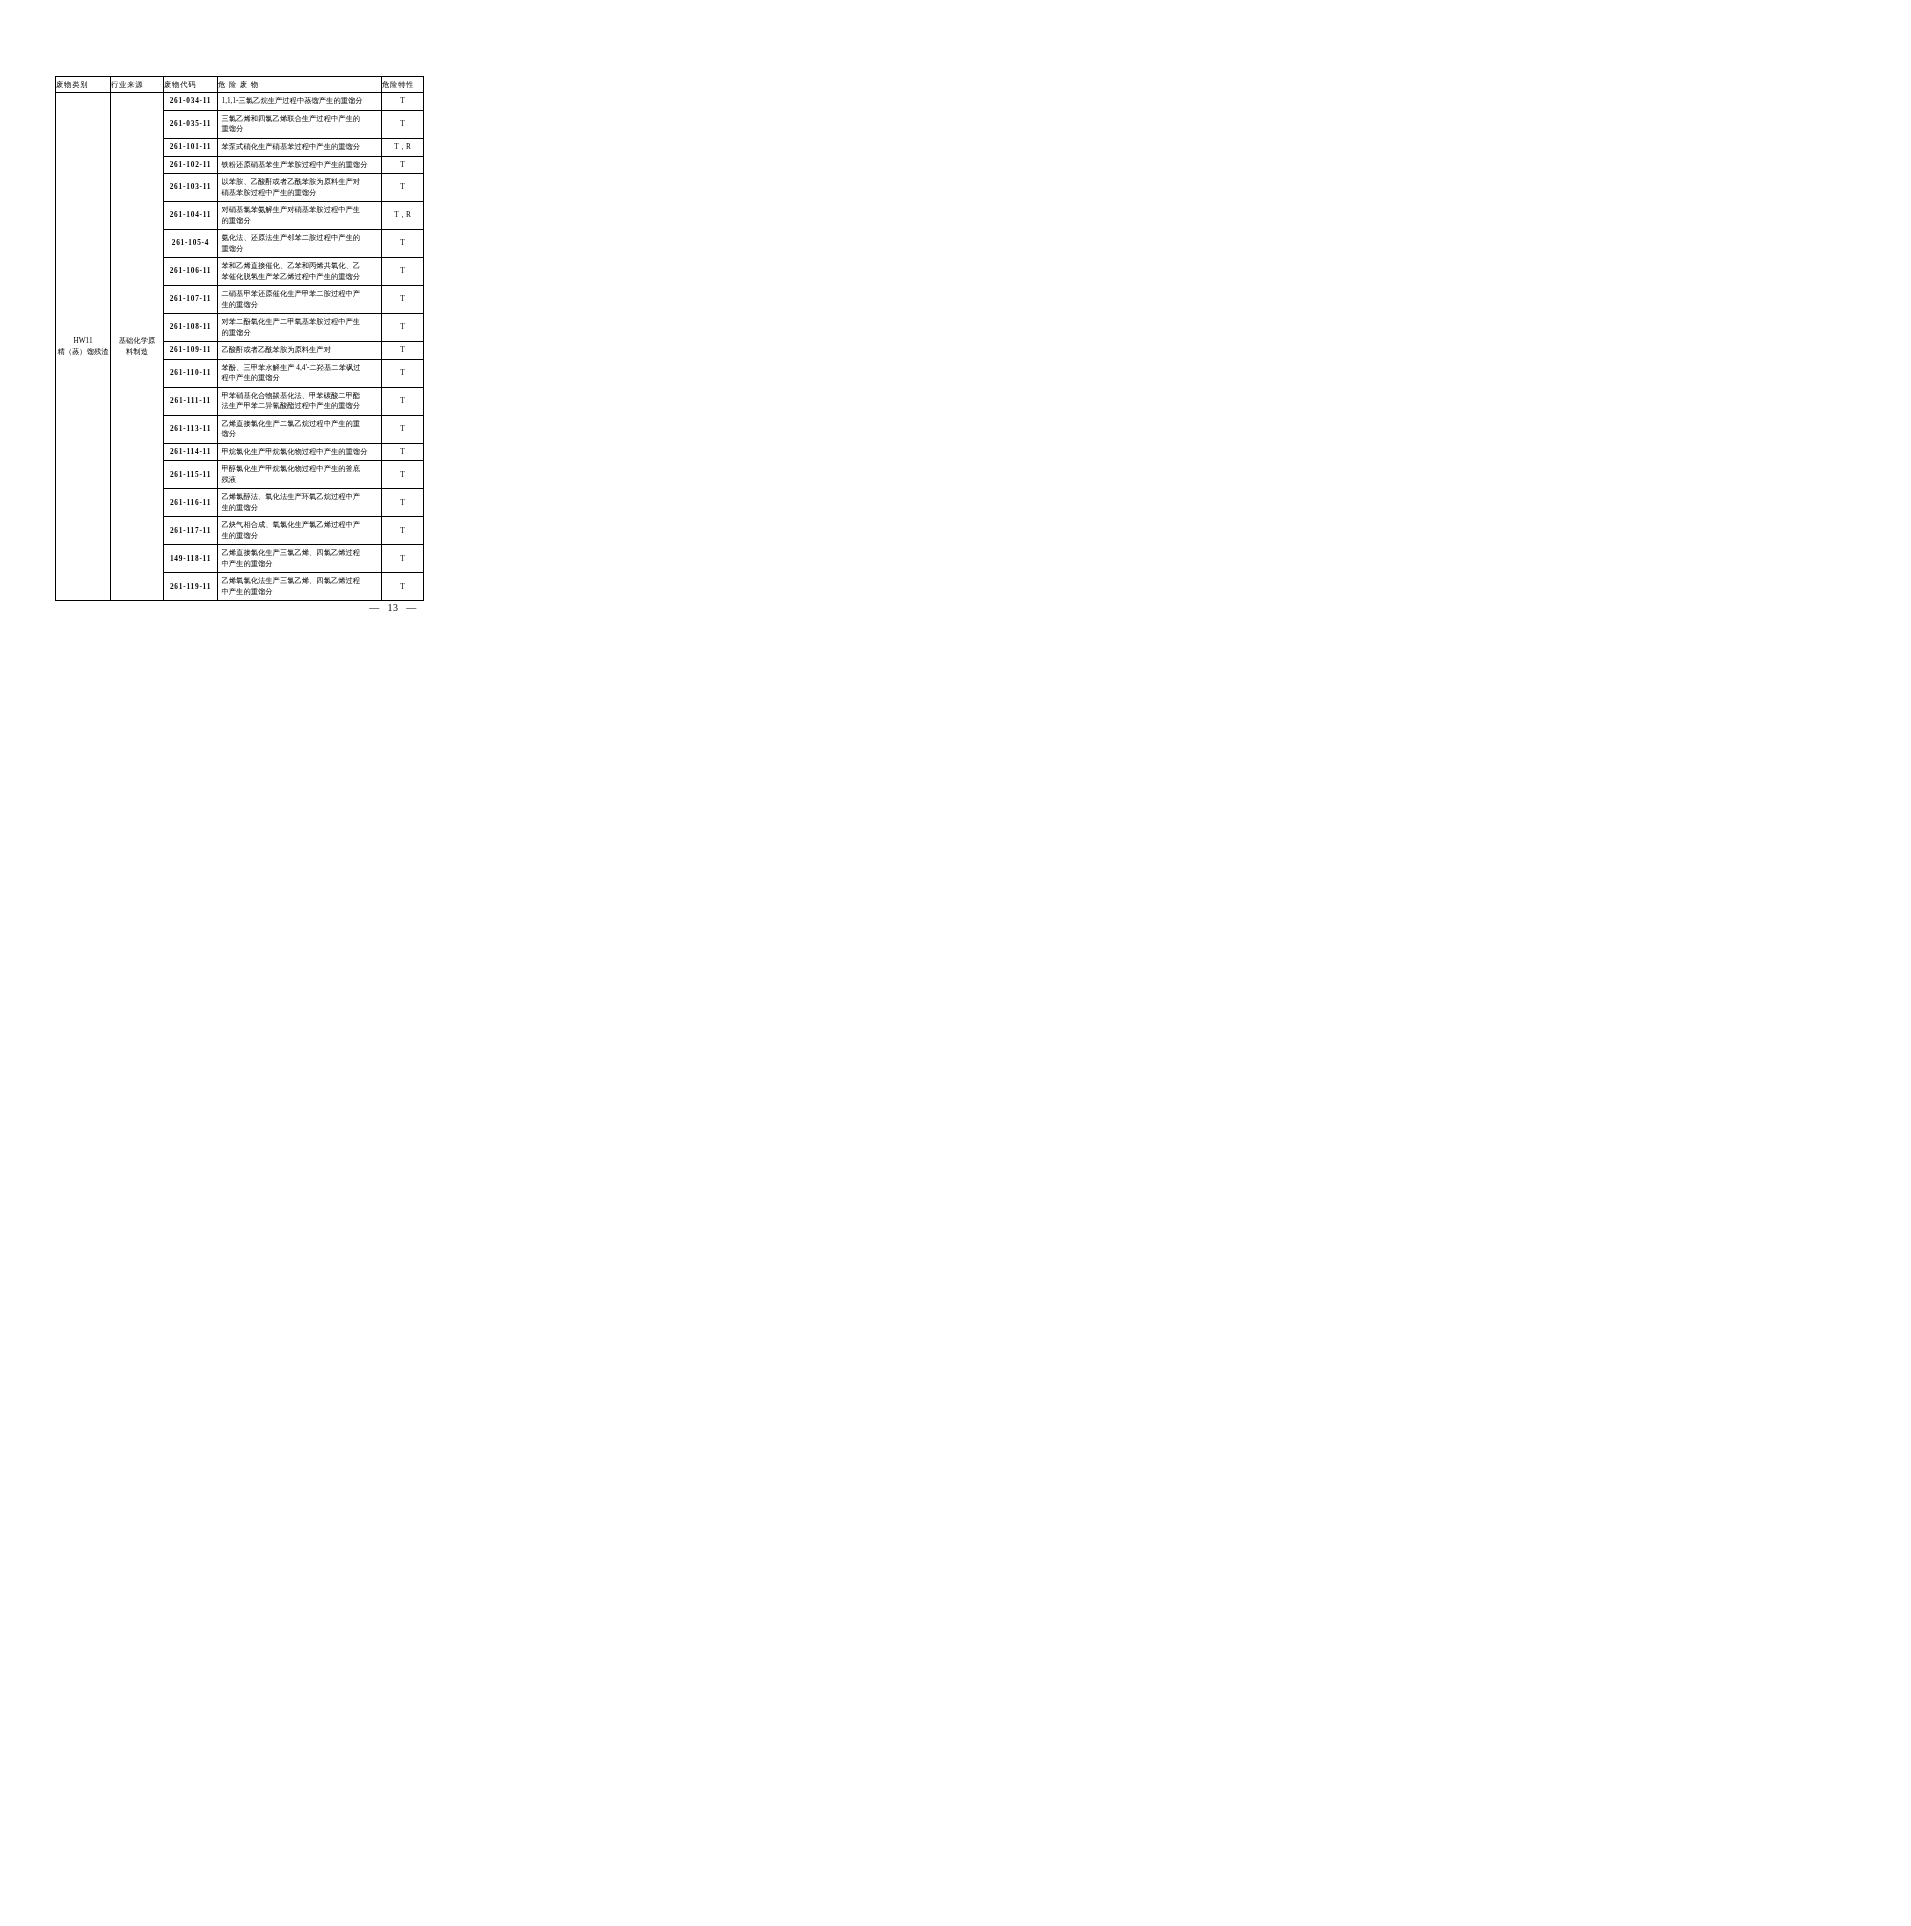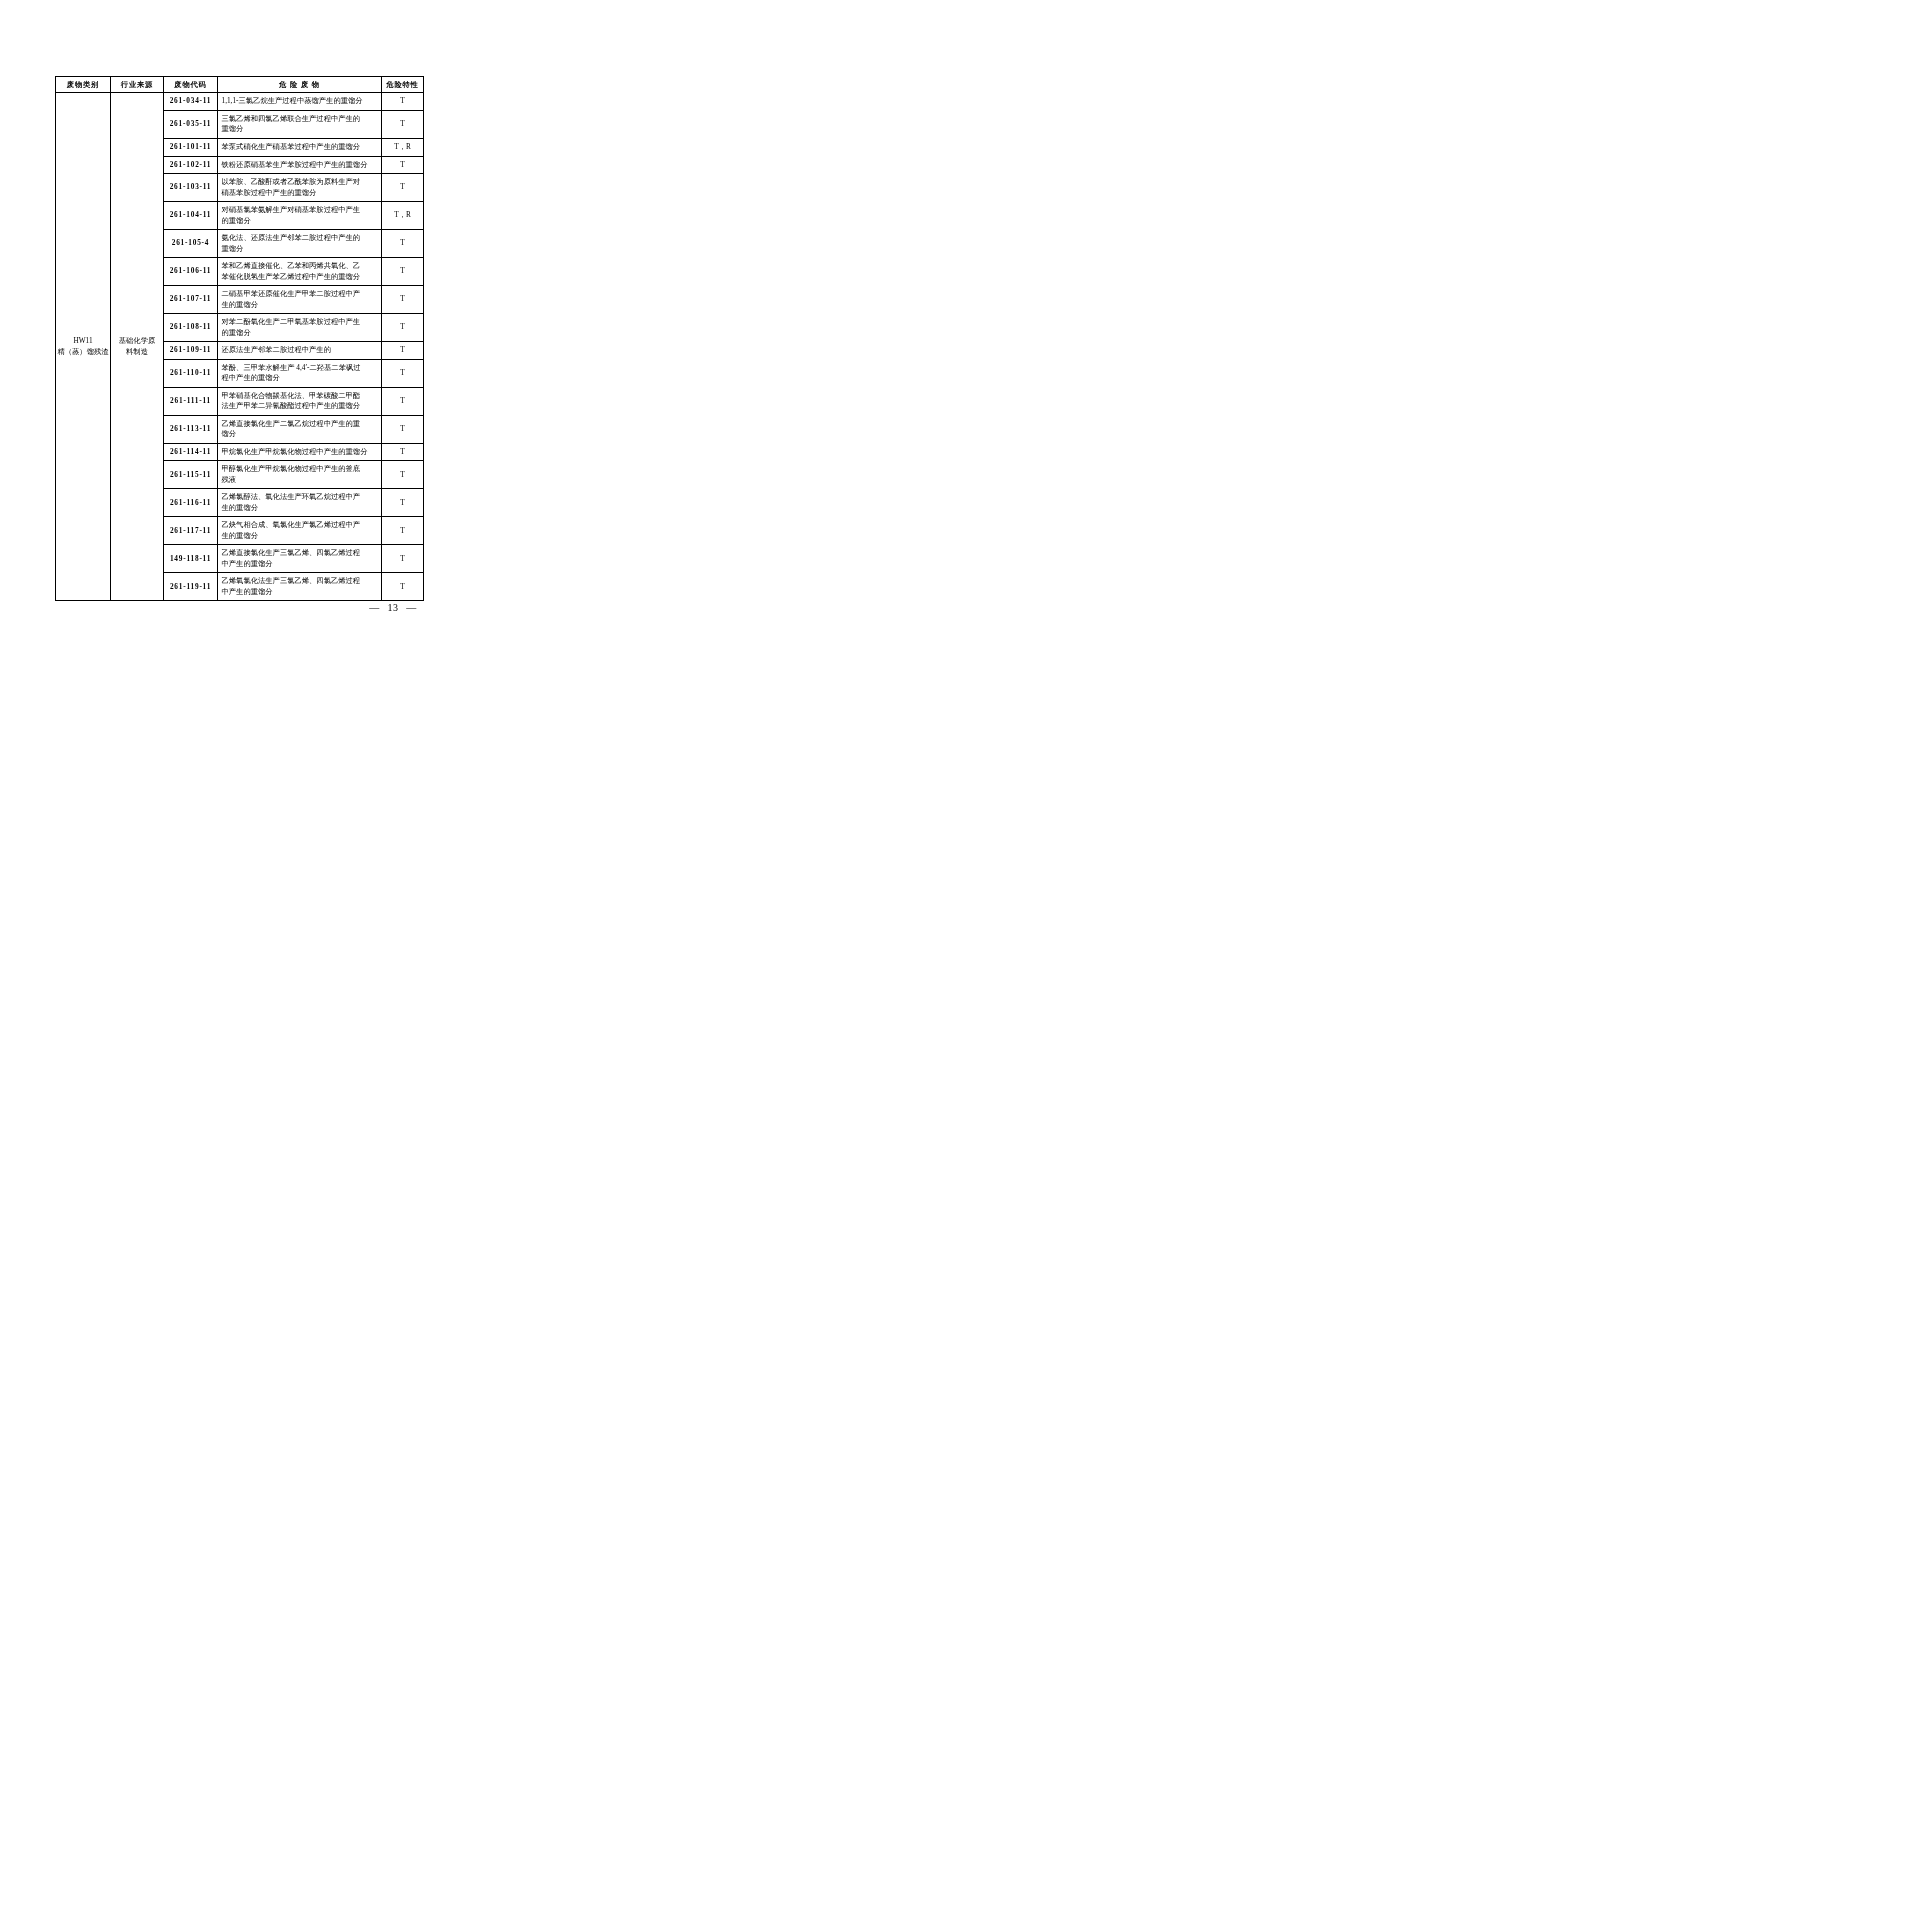--- a/index.html
+++ b/index.html
@@ -26,25 +26,25 @@
   .col-haz   { width: 42px; }
 
   table.doc-table {
     border-top: 1.2px solid #000;
     border-bottom: 1.2px solid #000;
     border-left: 0.8px solid #000;
     border-right: 0.8px solid #000;
   }
   table.doc-table th {
     font-family: "Liberation Sans", "DejaVu Sans", sans-serif;
-    font-weight: 700;
+    font-weight: 400;
     font-size: 7.3px;
     letter-spacing: 0.8px;
     height: 15.4px;
-    text-align: center;
+    text-align: left;
     vertical-align: middle;
     border-left: 0.4px solid #000;
     border-bottom: 1.2px solid #000;
     padding: 0;
   }
   table.doc-table td {
     border-left: 0.4px solid #000;
     border-top: 0.8px solid #000;
     vertical-align: middle;
     font-size: 7.3px;
@@ -162,21 +162,21 @@
           <td class="cell-haz">T</td>
         </tr>
         <tr>
           <td class="cell-code">261-108-11</td>
           <td class="cell-waste">对苯二酚氧化生产二甲氧基苯胺过程中产生
 的重馏分</td>
           <td class="cell-haz">T</td>
         </tr>
         <tr>
           <td class="cell-code">261-109-11</td>
-          <td class="cell-waste">还原法生产邻苯二胺过程中产生的</td>
+          <td class="cell-waste">乙酸酐或者乙酰苯胺为原料生产对</td>
           <td class="cell-haz">T</td>
         </tr>
         <tr>
           <td class="cell-code">261-110-11</td>
           <td class="cell-waste">苯酚、三甲苯水解生产 4,4′-二羟基二苯砜过
 程中产生的重馏分</td>
           <td class="cell-haz">T</td>
         </tr>
         <tr>
           <td class="cell-code">261-111-11</td>

